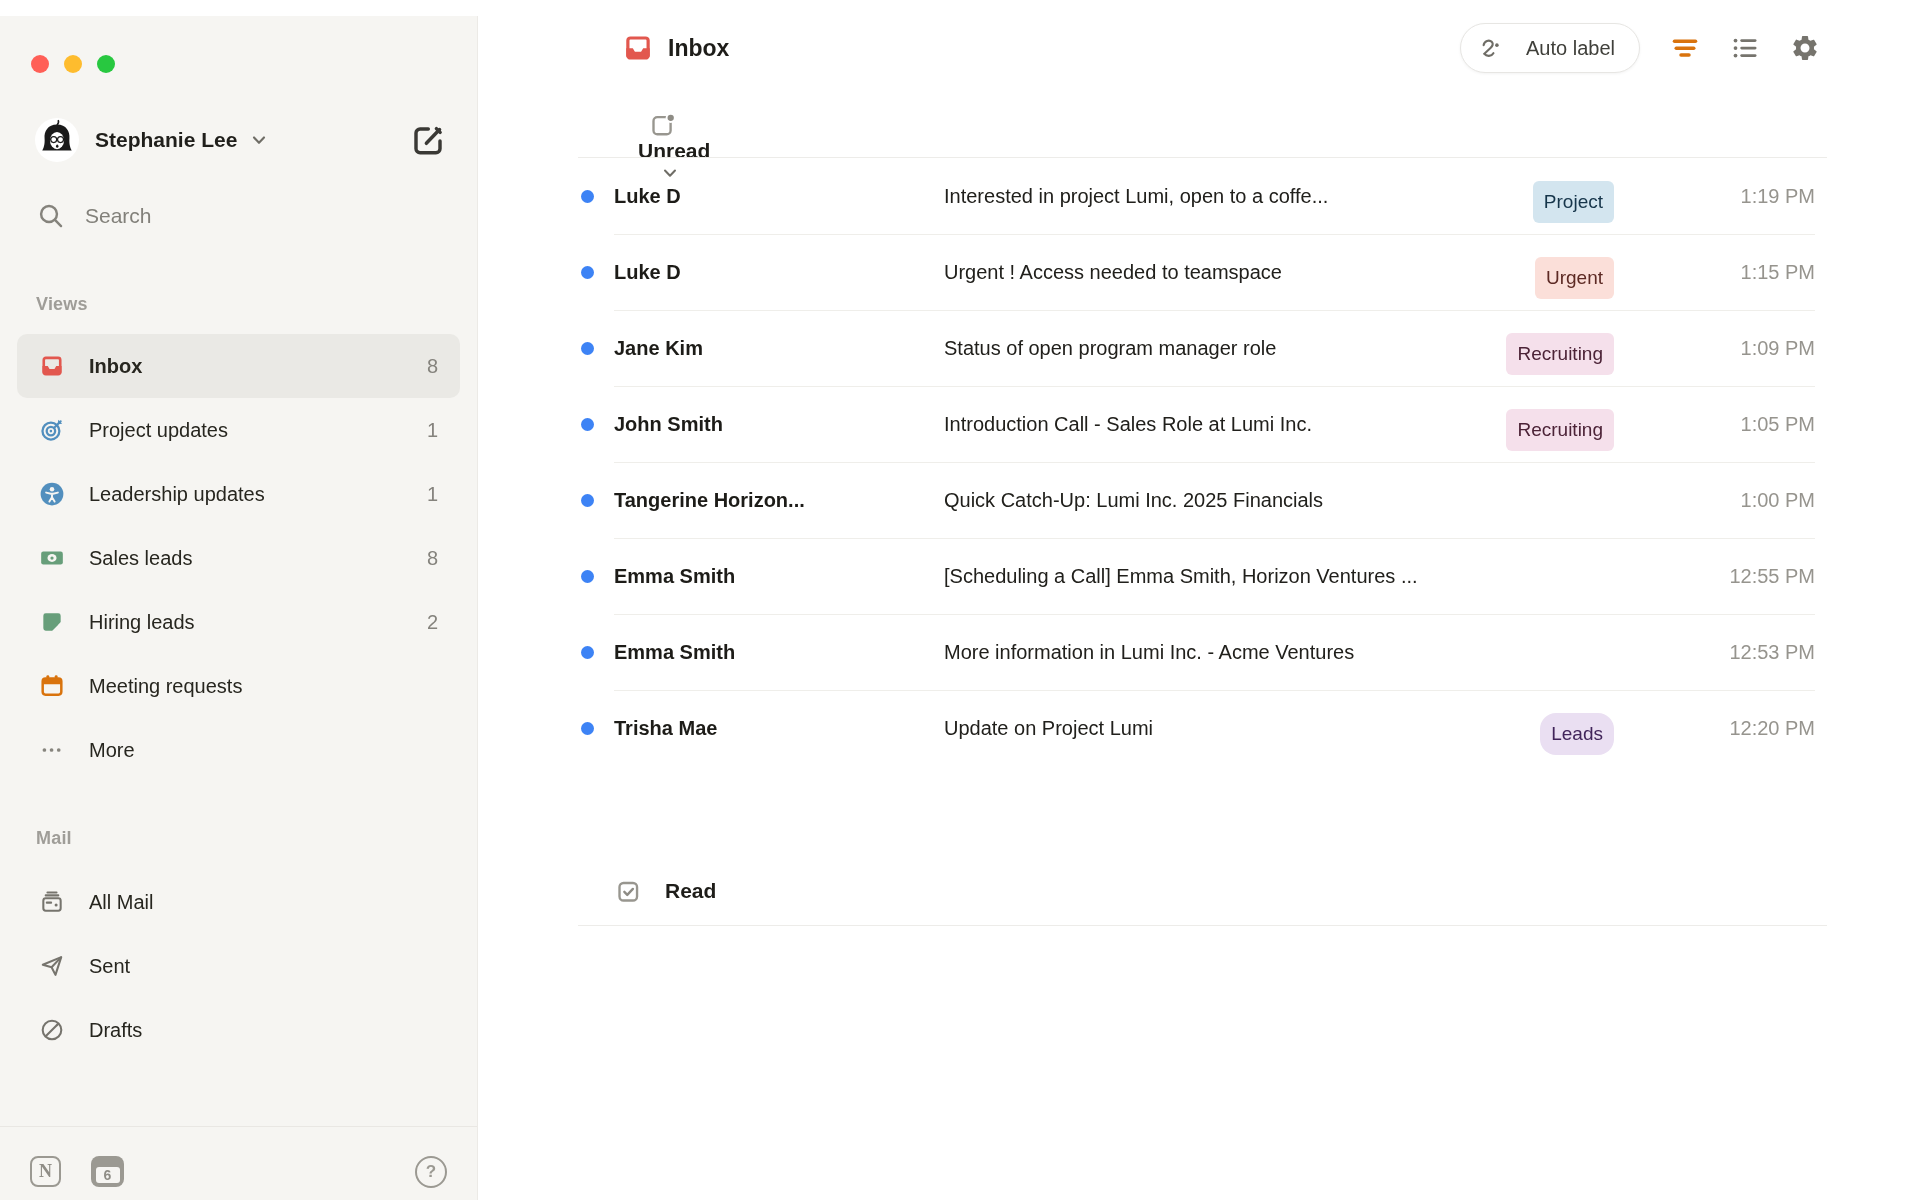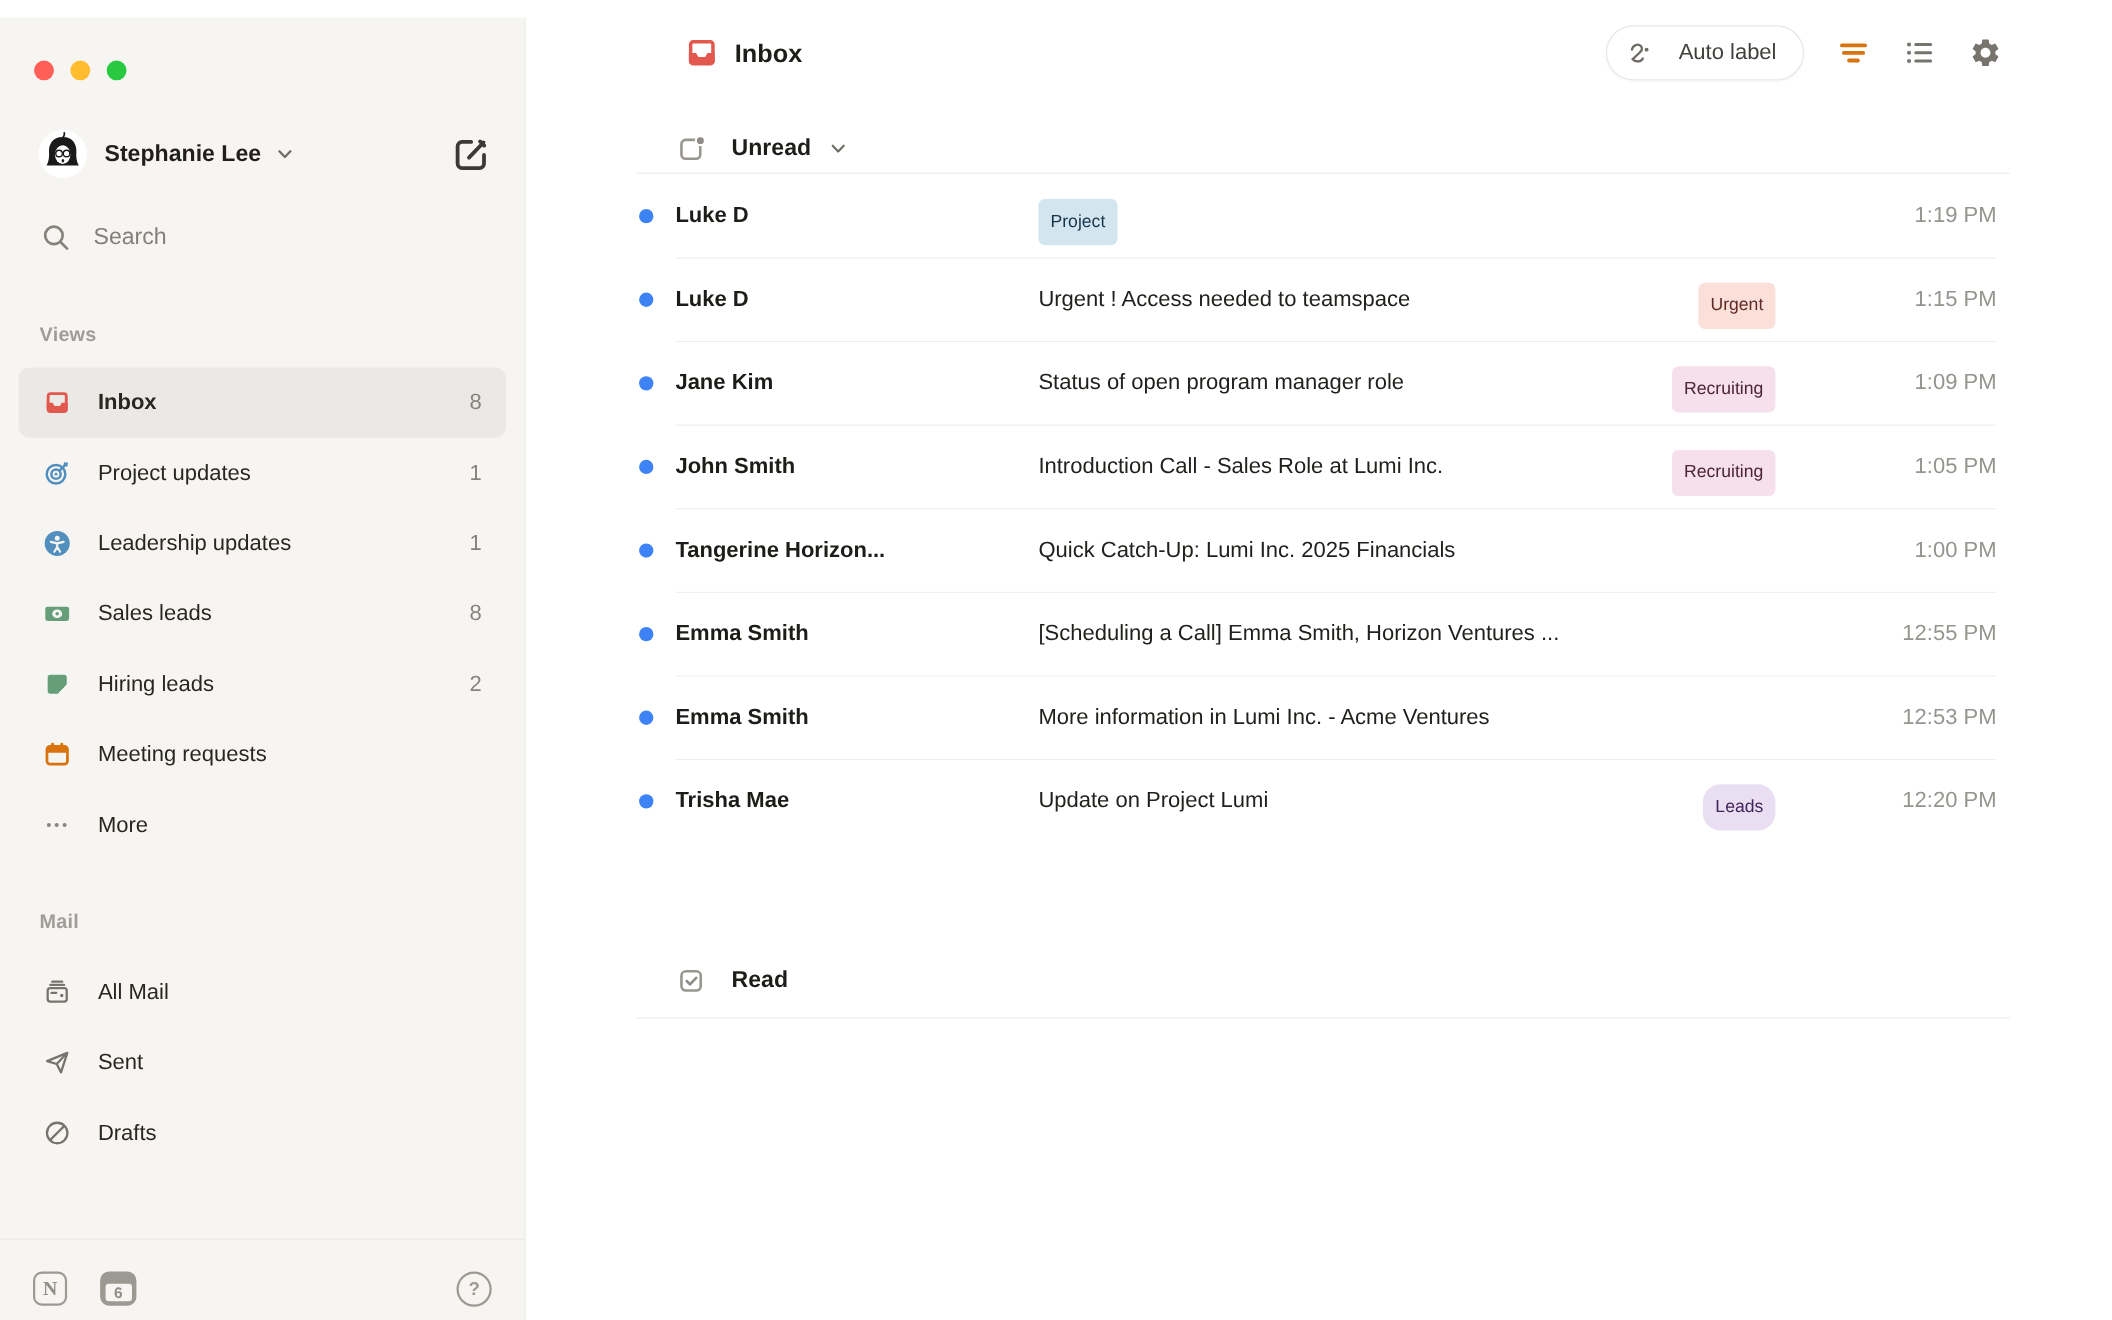--- a/index.html
+++ b/index.html
@@ -62,35 +62,35 @@
   .auto-label-btn { height:50px; border:1px solid #E7E6E3; background:#fff; border-radius:25px;
                     display:flex; align-items:center; padding:0 24px 0 17px; gap:21px;
                     box-shadow:0 1px 3px rgba(0,0,0,.05); }
   .auto-label-btn .txt { font-size:20px; color:#40403B; }
   .hicon { width:30px; height:30px; display:flex; }
 
   .sec-head { position:absolute; left:137px; display:flex; align-items:center; height:46px; }
   .sec-head .ico { width:27px; height:27px; display:flex; }
   .sec-head .txt { margin-left:23px; font-size:21px; font-weight:700; color:#1E1D19; }
   .sec-head .chev { margin-left:15px; width:20px; height:20px; }
-  .unread-head { top:112px; }
+  .unread-head { top:112px;flex-direction:column; }
   .read-head { top:868px; }
   .wide-divider { position:absolute; left:100px; right:93px; height:1px; background:#EDECE9; }
   .div-unread { top:157px; }
   .div-read { top:925px; }
 
   .rows { position:absolute; top:158px; left:0; right:0; }
   .row { position:relative; height:76px; display:flex; align-items:center; padding-left:103px; padding-right:105px; }
   .row:not(:first-child)::before { content:''; position:absolute; top:0; left:136px; right:105px; height:1px; background:#EFEEEA; }
   .dot { width:13px; height:13px; border-radius:50%; background:#3D83F5; flex:0 0 13px; margin-right:20px; }
   .sender { flex:0 0 330px; font-size:20px; font-weight:700; color:#1D1C18;
             white-space:nowrap; overflow:hidden; }
   .subject { flex:1; font-size:20px; color:#21201C; white-space:nowrap; overflow:hidden; }
   .badge { height:42px; display:flex; align-items:center; padding:0 11px; border-radius:6px;
-           font-size:16px; margin-right:33px; white-space:nowrap;margin-top:11px; }
+           font-size:19px; margin-right:33px; white-space:nowrap;margin-top:11px; }
   .badge.blue   { background:#D3E5EF; color:#16354A; }
   .badge.red    { background:#FBDFD9; color:#5D2A24; }
   .badge.pink   { background:#F5E0EB; color:#4C2337; }
   .badge.purple { background:#EADFF2; color:#41245A;border-radius:16px; }
   .time { flex:0 0 168px; margin-left:auto; text-align:right; font-size:20px; color:#96948E; white-space:nowrap; }
 </style>
 </head>
 <body>
 
 <div class="app">
@@ -325,20 +325,21 @@
             <path d="M4 6 l4 4.2 4 -4.2" stroke="#6F6D66" stroke-width="1.6" fill="none" stroke-linecap="round" stroke-linejoin="round"></path>
           </svg>
       </span>
     </div>
     <div class="wide-divider div-unread"></div>
 
     <div class="rows">
       <div class="row">
         <span class="dot"></span>
         <span class="sender">Luke D</span>
+        <span class="subject">Interested in project Lumi, open to a coffe...</span>
         <span class="badge blue">Project</span>
         <span class="time">1:19 PM</span>
       </div>
       <div class="row">
         <span class="dot"></span>
         <span class="sender">Luke D</span>
         <span class="subject">Urgent ! Access needed to teamspace</span>
         <span class="badge red">Urgent</span>
         <span class="time">1:15 PM</span>
       </div>

